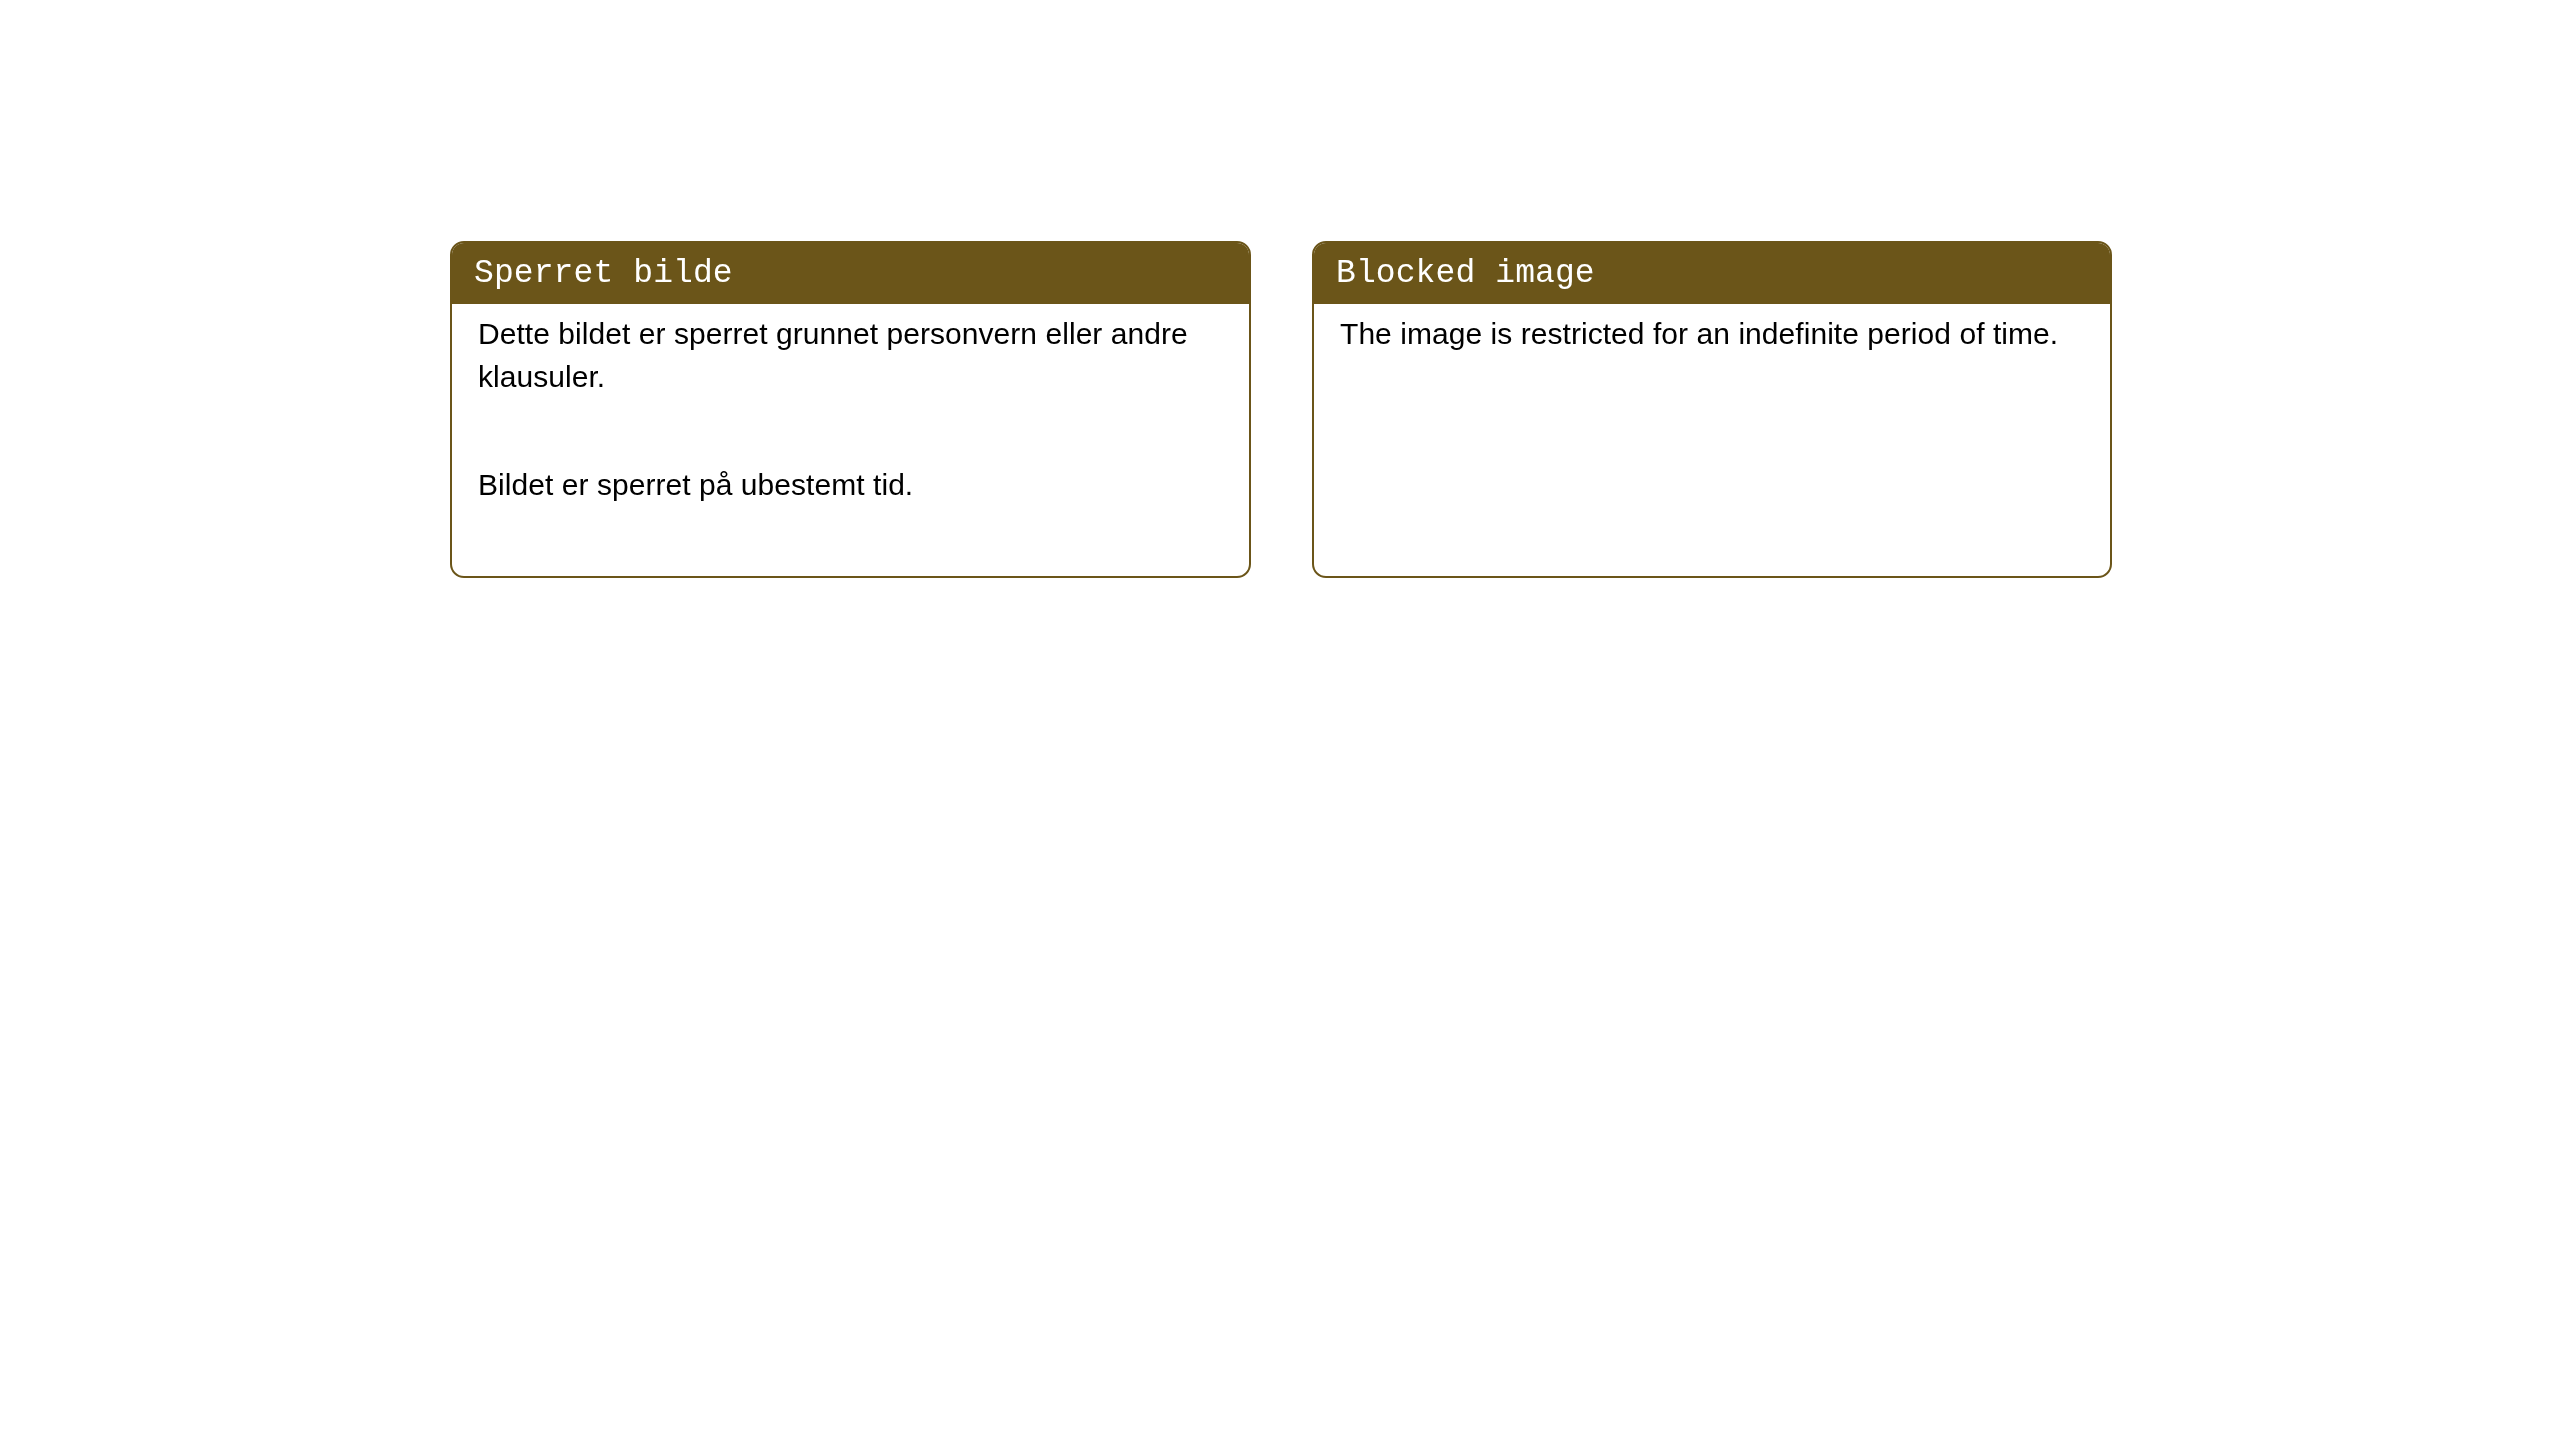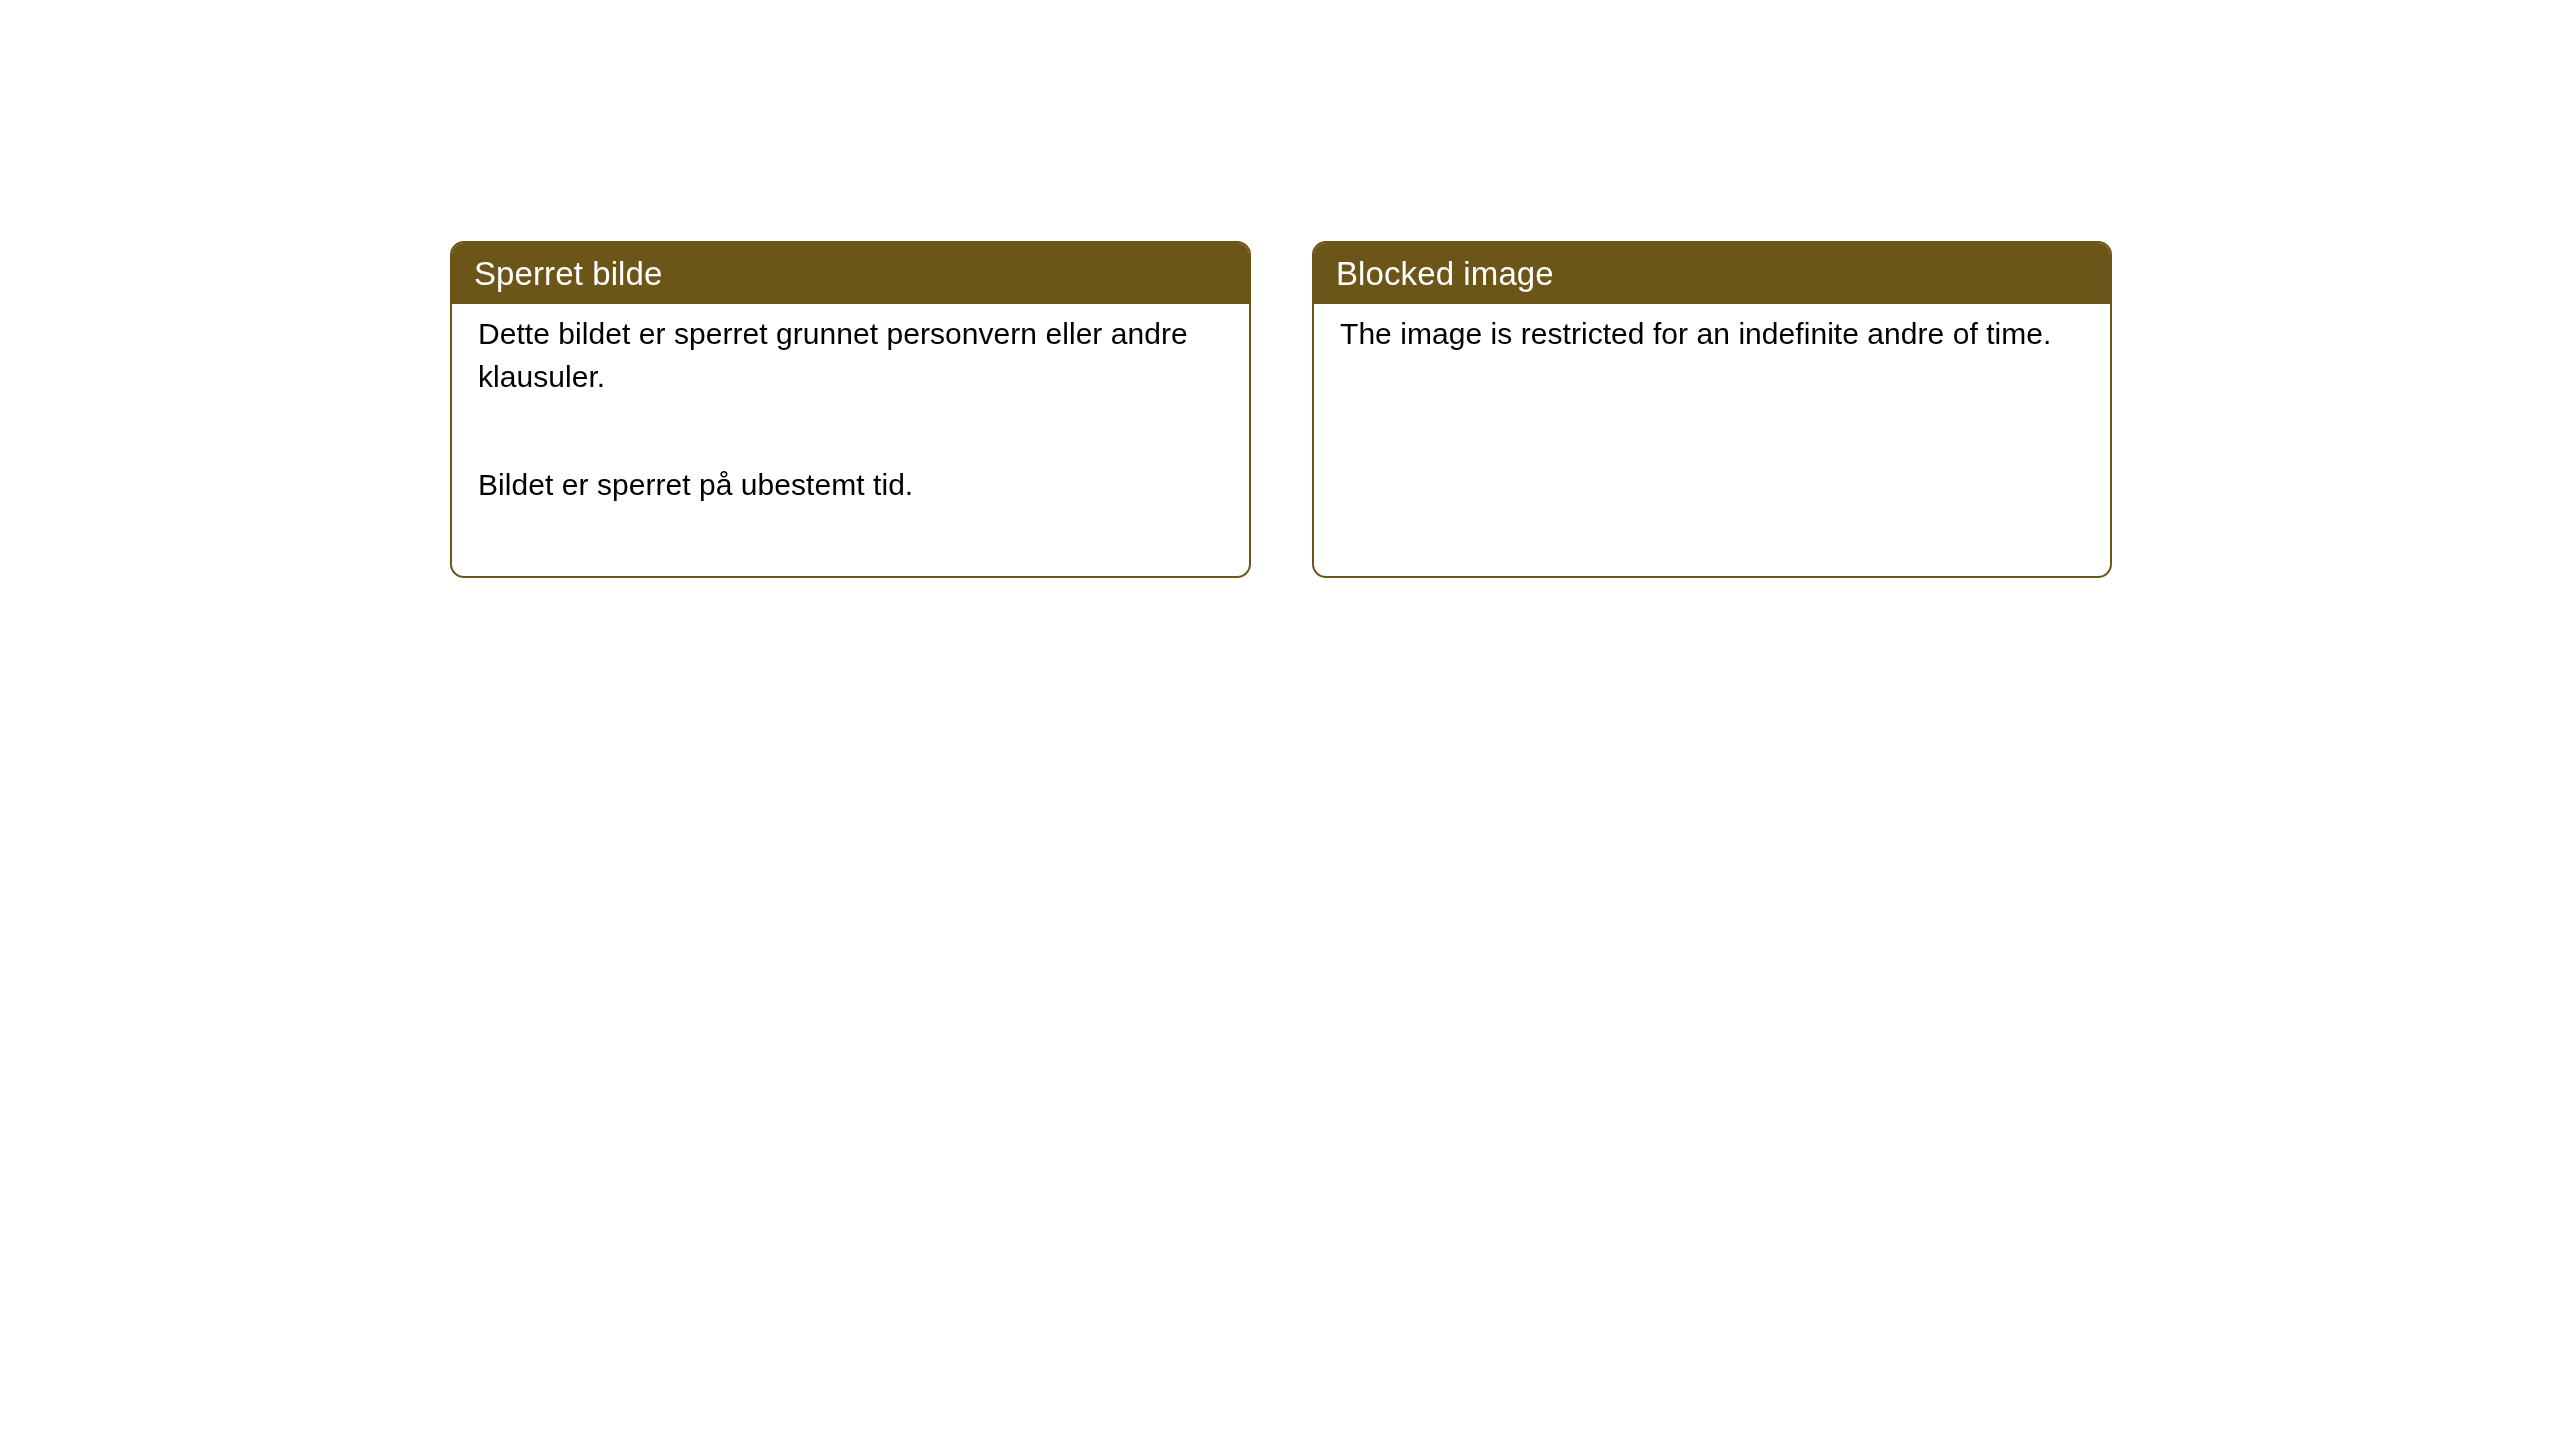--- a/index.html
+++ b/index.html
@@ -54,20 +54,21 @@
     box-sizing: border-box;
   }
 
   .panel-title {
     color: #ffffff;
     font-size: 33px;
     font-weight: 400;
     line-height: 1;
     letter-spacing: 0.1px;
     white-space: nowrap;
+    font-family: Liberation Mono, monospace;
   }
 
   .panel-body {
     flex: 1 1 auto;
     padding: 8px 26px 0 26px;
     box-sizing: border-box;
   }
 
   .panel-paragraph {
     color: #000000;
@@ -95,17 +96,17 @@
       <p class="panel-paragraph">Dette bildet er sperret grunnet personvern eller andre klausuler.</p>
       <p class="panel-paragraph">Bildet er sperret på ubestemt tid.</p>
     </div>
   </section>
 
   <section class="notice-panel notice-panel--right">
     <div class="panel-header">
       <h2 class="panel-title">Blocked image</h2>
     </div>
     <div class="panel-body">
-      <p class="panel-paragraph">The image is restricted for an indefinite andre of time.</p>
+      <p class="panel-paragraph">The image is restricted for an indefinite period of time.</p>
     </div>
   </section>
 
 </div>
 
 </body></html>

